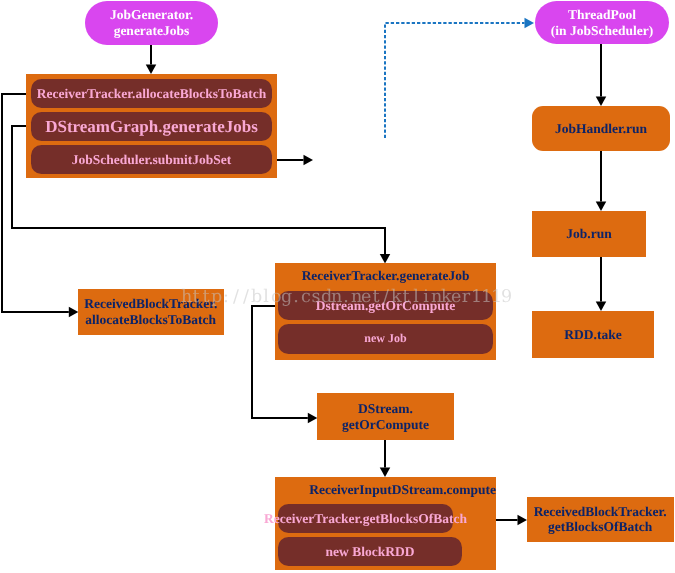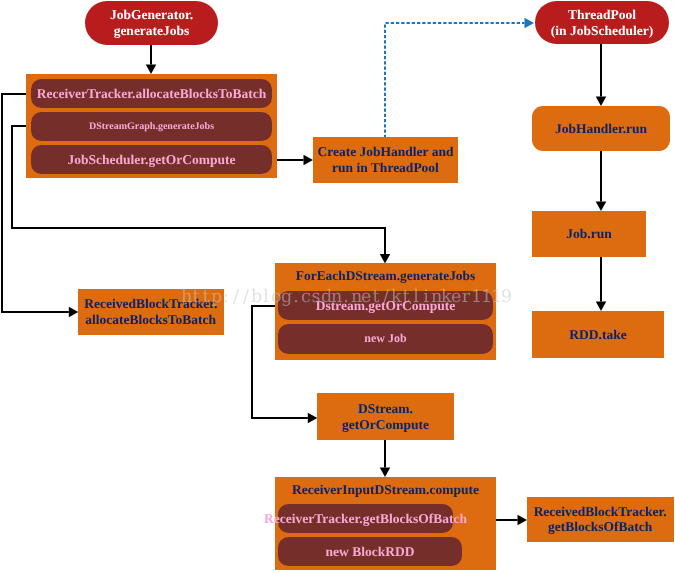--- a/index.html
+++ b/index.html
@@ -7,21 +7,21 @@
   body{width:675px;height:573px;background:#ffffff;overflow:hidden;
        font-family:"Liberation Serif",serif;
        -webkit-font-smoothing:antialiased;text-rendering:geometricPrecision;}
   #canvas{position:relative;width:675px;height:573px;background:#ffffff;}
   svg.edges{position:absolute;left:0;top:0;width:675px;height:573px;overflow:visible;}
   .node{position:absolute;box-sizing:border-box;display:flex;align-items:center;
         justify-content:center;text-align:center;font-weight:bold;
         line-height:15.6px;font-size:13.5px;white-space:nowrap;}
   .node > span{display:block;}
   .orange{background:#dd6b10;color:#0c2368;}
-  .blue{background:#b91c1c;color:#ffffff;border-radius:999px;}
+  .blue{background:#d946ef;color:#ffffff;border-radius:999px;}
   .brown{background:#752e29;color:#f9a8d4;border-radius:10.5px;}
   .grp{position:absolute;box-sizing:border-box;background:#dd6b10;}
   .grplabel{position:absolute;left:0;width:100%;text-align:center;color:#0c2368;
             font-weight:bold;font-size:13.5px;line-height:15.6px;white-space:nowrap;}
   .wm{position:absolute;left:181px;top:287px;color:rgba(197,197,197,0.52);
       font-family:"DejaVu Serif",serif;font-size:17.5px;line-height:20px;
       white-space:nowrap;pointer-events:none;font-weight:normal;}
   .wm i{font-style:normal;display:inline-block;width:10px;text-align:center;}
 </style>
 </head>
@@ -83,66 +83,63 @@
   <div class="node blue" style="left: 535px; top: 1px; width: 134px; height: 43px; font-size: 13.5px;">
     <span>ThreadPool<br>(in JobScheduler)</span>
   </div>
 
   <div class="grp" style="left: 26px; top: 74.2px; width: 250.5px; height: 104px;"></div>
 
   <div class="node brown" style="left: 31px; top: 79px; width: 241px; height: 28.6px; font-size: 13.5px;">
     <span>ReceiverTracker.allocateBlocksToBatch</span>
   </div>
 
-  <div class="node brown" style="left: 31px; top: 112.4px; width: 241px; height: 28.3px; font-size: 10px;">
+  <div class="node brown" style="left: 31px; top: 112.4px; width: 241px; height: 28.3px; font-size: 17px;">
     <span>DStreamGraph.generateJobs</span>
   </div>
 
   <div class="node brown" style="left: 31px; top: 145px; width: 241px; height: 28.6px; font-size: 13.5px;">
-    <span>JobScheduler.getOrCompute</span>
+    <span>JobScheduler.submitJobSet</span>
   </div>
 
-  <div class="node orange" style="left: 313px; top: 137px; width: 145px; height: 46px; font-size: 13.5px;">
-    <span>Create JobHandler and<br>run in ThreadPool</span>
-  </div>
 
   <div class="node orange" style="left: 532px; top: 106px; width: 138px; height: 45px; font-size: 13.5px; border-radius: 11px;">
     <span>JobHandler.run</span>
   </div>
 
   <div class="node orange" style="left: 532px; top: 211px; width: 114px; height: 46px; font-size: 13.5px;">
     <span>Job.run</span>
   </div>
 
-  <div class="node orange" style="left: 532px; top: 311px; width: 132px; height: 47px; font-size: 13.5px; text-align: center;">
+  <div class="node orange" style="left: 532px; top: 311px; width: 122px; height: 47px; font-size: 13.5px; text-align: center;">
     <span>RDD.take</span>
   </div>
 
   <div class="node orange" style="left: 78px; top: 289px; width: 145.5px; height: 46px; font-size: 13.5px;">
     <span>ReceivedBlockTracker.<br>allocateBlocksToBatch</span>
   </div>
 
   <div class="grp" style="left: 275px; top: 263px; width: 221px; height: 97px;">
-    <div class="grplabel" style="font-size: 13.4px; top: 5px;">ForEachDStream.generateJobs</div>
+    <div class="grplabel" style="font-size: 13.4px; top: 5px;">ReceiverTracker.generateJob</div>
   </div>
 
   <div class="node brown" style="left: 278px; top: 291px; width: 215px; height: 29px; font-size: 13.5px;">
     <span>Dstream.getOrCompute</span>
   </div>
 
   <div class="node brown" style="left: 278px; top: 324px; width: 215px; height: 30px; font-size: 12px;">
     <span>new Job</span>
   </div>
 
   <div class="node orange" style="left: 317px; top: 393px; width: 137px; height: 47px; font-size: 13.5px;">
     <span>DStream.<br>getOrCompute</span>
   </div>
 
   <div class="grp" style="left: 275px; top: 476.8px; width: 221px; height: 93.5px;">
-    <div class="grplabel" style="font-size: 13.5px; top: 5px;">ReceiverInputDStream.compute</div>
+    <div class="grplabel" style="font-size: 13.5px; top: 5px; text-align: right;">ReceiverInputDStream.compute</div>
   </div>
 
   <div class="node brown" style="left: 278px; top: 504.2px; width: 175px; height: 29px; font-size: 13.5px;">
     <span>ReceiverTracker.getBlocksOfBatch</span>
   </div>
 
   <div class="node brown" style="left: 278px; top: 537.4px; width: 184px; height: 29px; font-size: 13.5px;">
     <span>new BlockRDD</span>
   </div>
 

